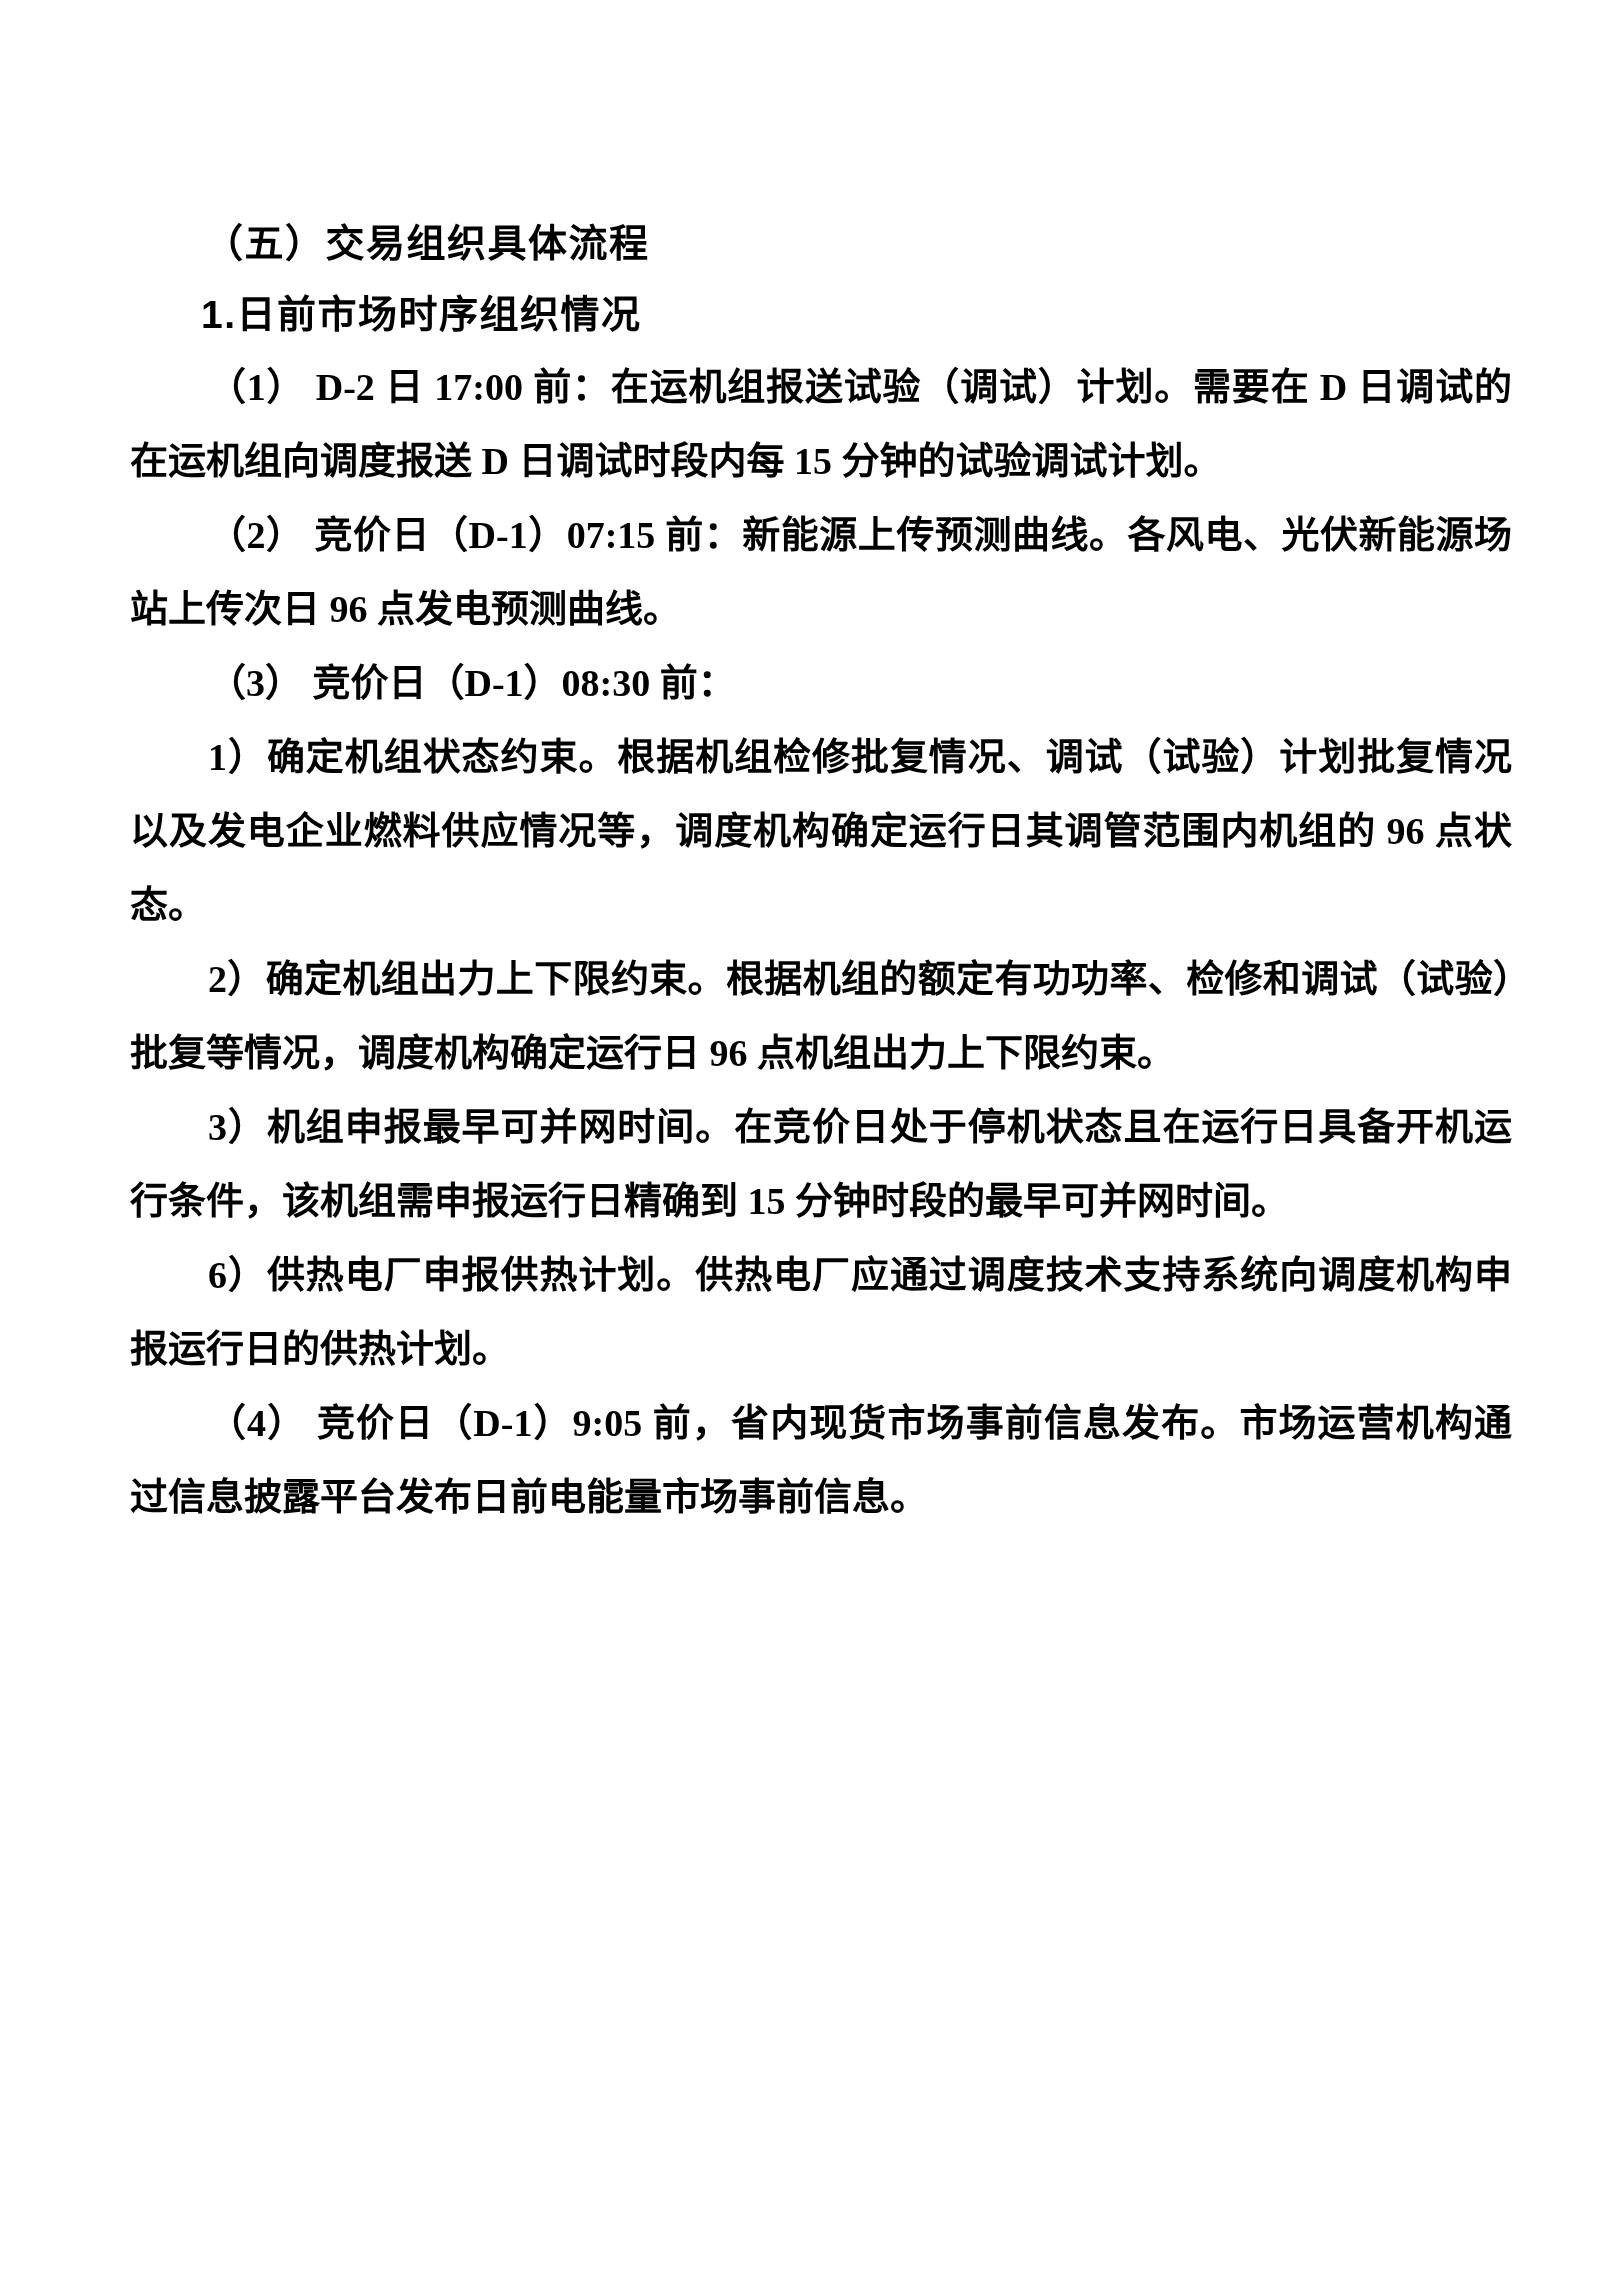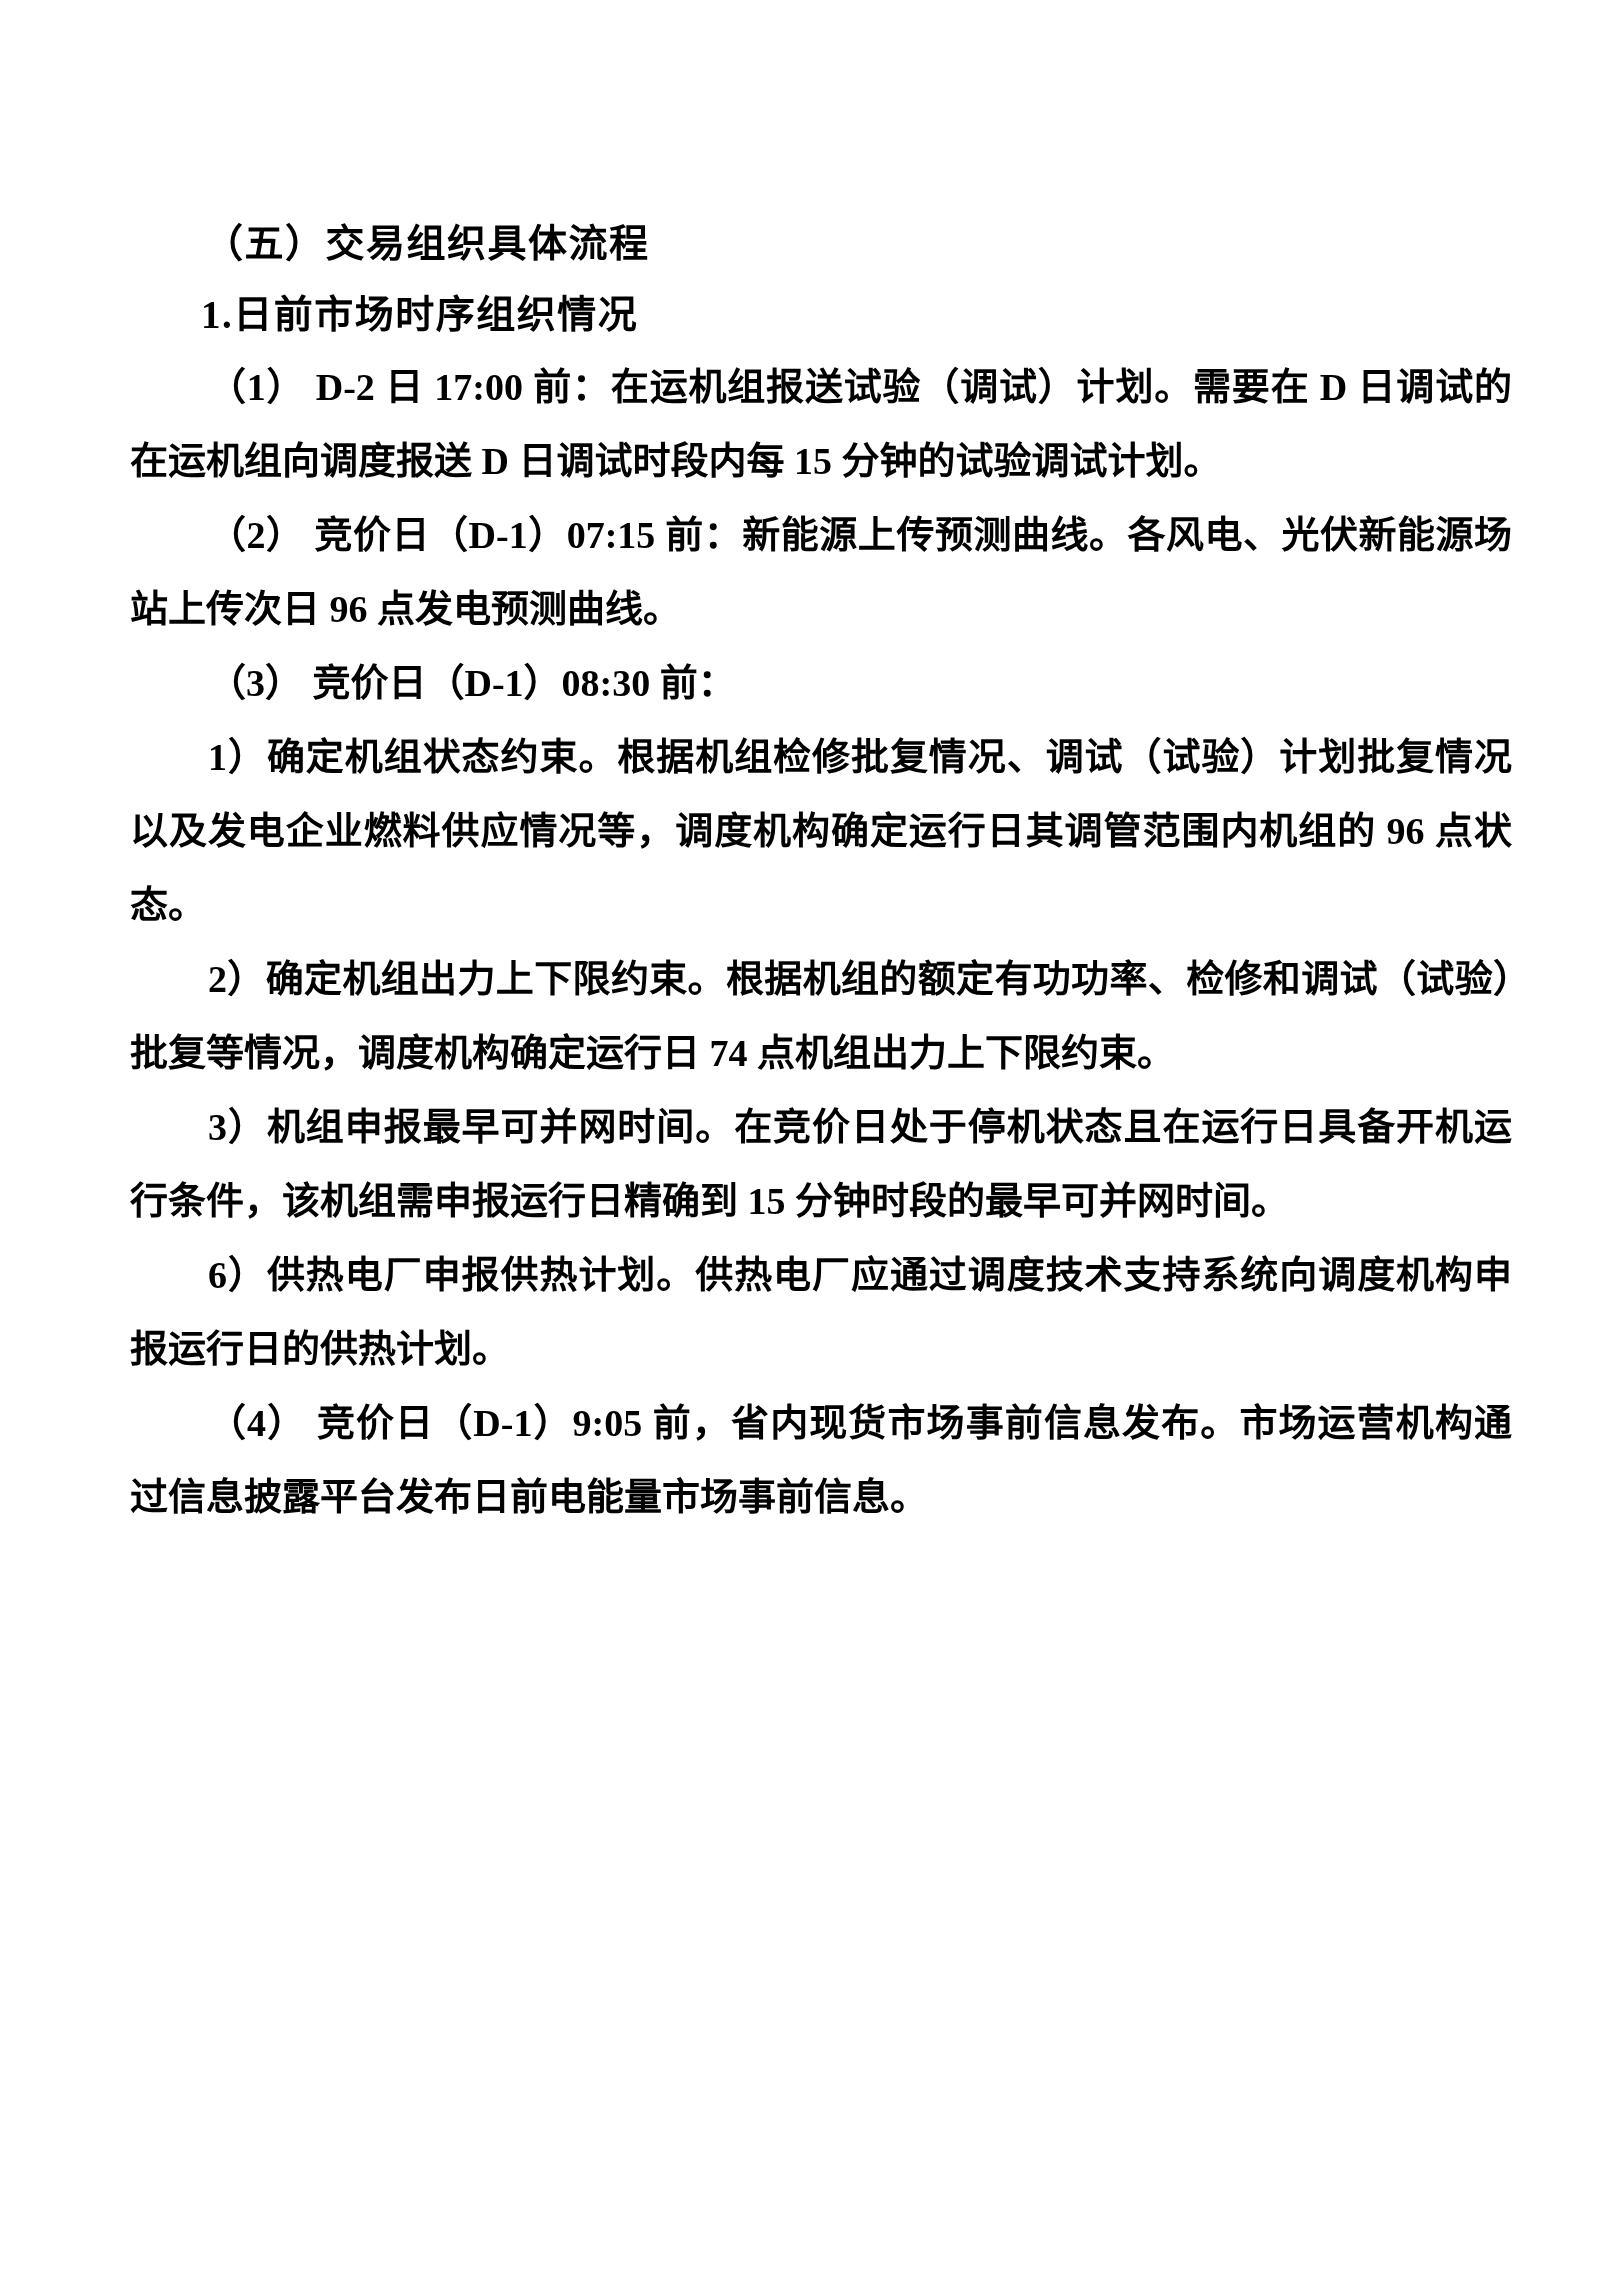--- a/index.html
+++ b/index.html
@@ -32,21 +32,21 @@
     font-family: "Liberation Serif", "DejaVu Serif", serif;
     font-weight: bold;
     font-size: 39px;
     line-height: 71px;
     letter-spacing: 1.5px;
     text-indent: 74px;
     margin: 0;
     white-space: nowrap;
   }
   .heading-2 {
-    font-family: Liberation Serif, serif;
+    font-family: Liberation Sans, sans-serif;
     font-weight: bold;
     font-size: 39px;
     line-height: 71px;
     letter-spacing: 1.5px;
     text-indent: 71px;
     margin: 0;
     white-space: nowrap;
   }
   
   p.body {
@@ -87,21 +87,21 @@
     <h3 class="heading-2">1.日前市场时序组织情况</h3>
 
     <p class="body">（1） D-2 日 17:00 前：在运机组报送试验（调试）计划。需要在 D 日调试的在运机组向调度报送 D 日调试时段内每 15 分钟的试验调试计划。</p>
 
     <p class="body">（2） 竞价日（D-1）07:15 前：新能源上传预测曲线。各风电、光伏新能源场站上传次日 96 点发电预测曲线。</p>
 
     <p class="body">（3） 竞价日（D-1）08:30 前：</p>
 
     <p class="body sub">1）确定机组状态约束。根据机组检修批复情况、调试（试验）计划批复情况以及发电企业燃料供应情况等，调度机构确定运行日其调管范围内机组的 96 点状态。</p>
 
-    <p class="body sub">2）确定机组出力上下限约束。根据机组的额定有功功率、检修和调试（试验）批复等情况，调度机构确定运行日 74 点机组出力上下限约束。</p>
+    <p class="body sub">2）确定机组出力上下限约束。根据机组的额定有功功率、检修和调试（试验）批复等情况，调度机构确定运行日 96 点机组出力上下限约束。</p>
 
     <p class="body sub">3）机组申报最早可并网时间。在竞价日处于停机状态且在运行日具备开机运行条件，该机组需申报运行日精确到 15 分钟时段的最早可并网时间。</p>
 
     <p class="body sub">6）供热电厂申报供热计划。供热电厂应通过调度技术支持系统向调度机构申报运行日的供热计划。</p>
 
     <p class="body">（4） 竞价日（D-1）9:05 前，省内现货市场事前信息发布。市场运营机构通过信息披露平台发布日前电能量市场事前信息。</p>
 
 
   </div>
 

